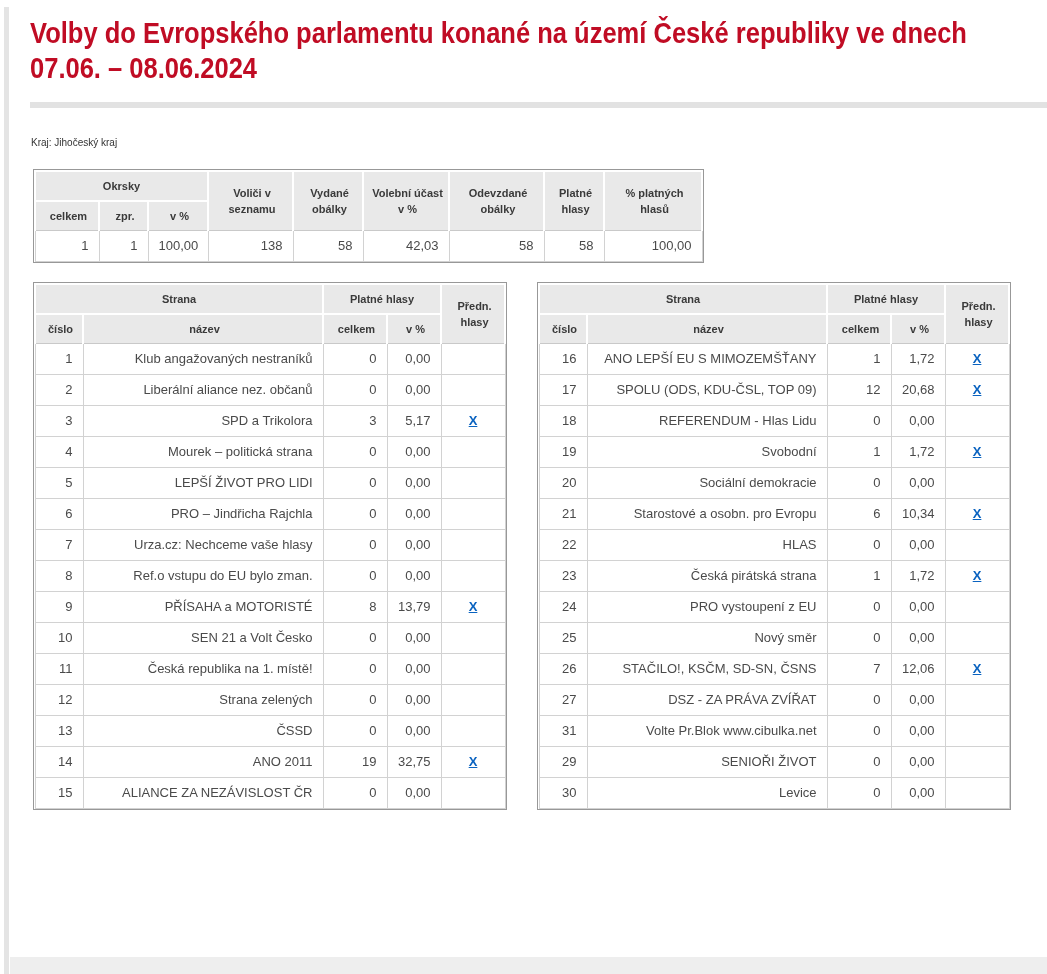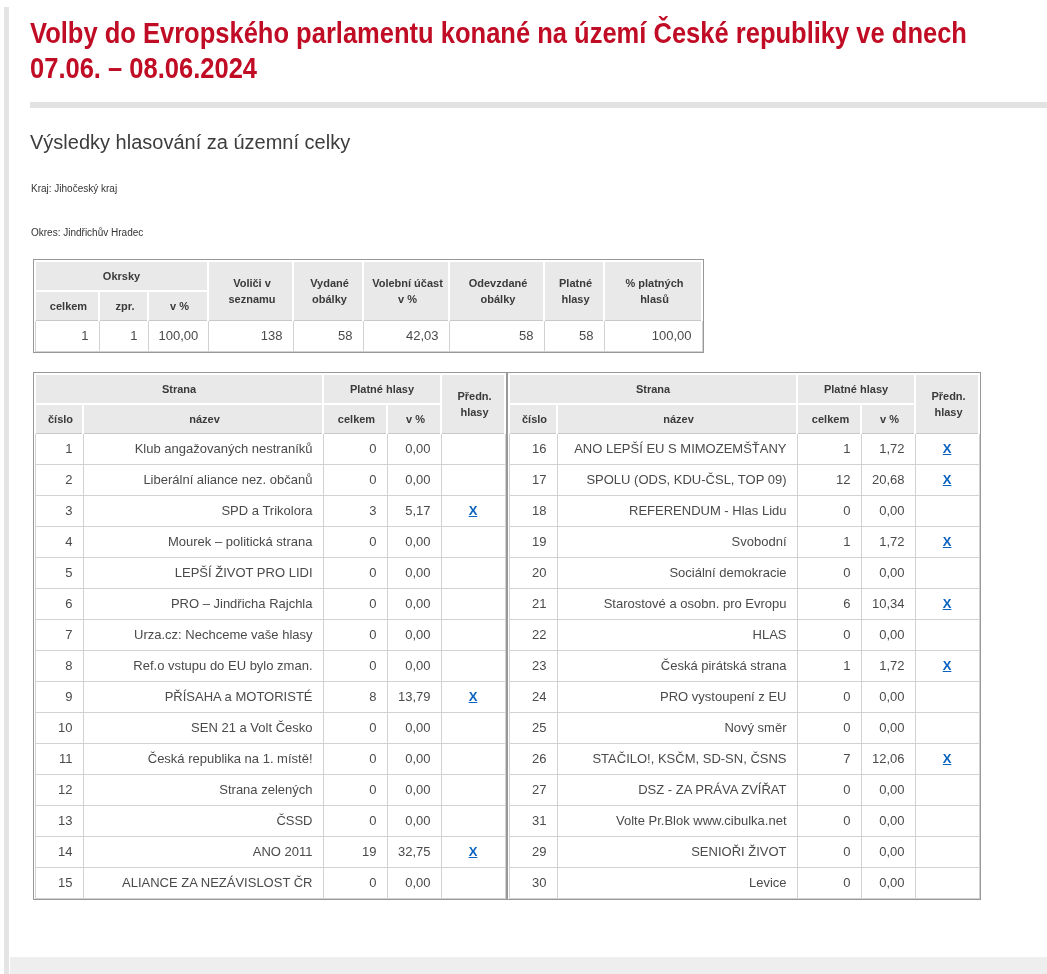--- a/index.html
+++ b/index.html
@@ -34,41 +34,39 @@
   th.hb{border-bottom:1px solid #c9c9c9;padding-left:8px;}
   td{
     border:1px solid #d2d2d2;background:#ffffff;color:#4a4a4a;
     padding:7px 10px;line-height:16px;font-size:13px;
   }
   td.num{text-align:right;}
   td.name{text-align:right;padding-left:0;}
   td.pref{text-align:center;}
   a.xlink{color:#0a63c0;font-weight:700;text-decoration:underline;cursor:pointer;}
 
-  .party-tables{display:flex;margin-top:19px;margin-left:3px;}
+  .party-tables{display:flex;gap:30px;margin-top:19px;margin-left:3px;}
 </style>
 </head>
 <body>
 
 <div class="left-strip"></div>
 <div class="bottom-strip"></div>
 
 <div class="content">
 
   <h1 class="page-title">
     <span>Volby do Evropského parlamentu konané na území České republiky ve dnech</span>
     <span>07.06. – 08.06.2024</span>
   </h1>
 
   <div class="divider"></div>
 
-  <h2 class="section-heading">Výsledky hlasování za územní celky</h2>
 
   <p class="region-line">Kraj: Jihočeský kraj</p>
-  <p class="region-line">Okres: Jindřichův Hradec</p>
 
   <div class="tbl-wrap summary-wrap">
     <table class="summary">
       <colgroup>
         <col style="width:64px">
           <col style="width:49px">
           <col style="width:60px">
         <col style="width:85px">
           <col style="width:70px">
           <col style="width:86px">

